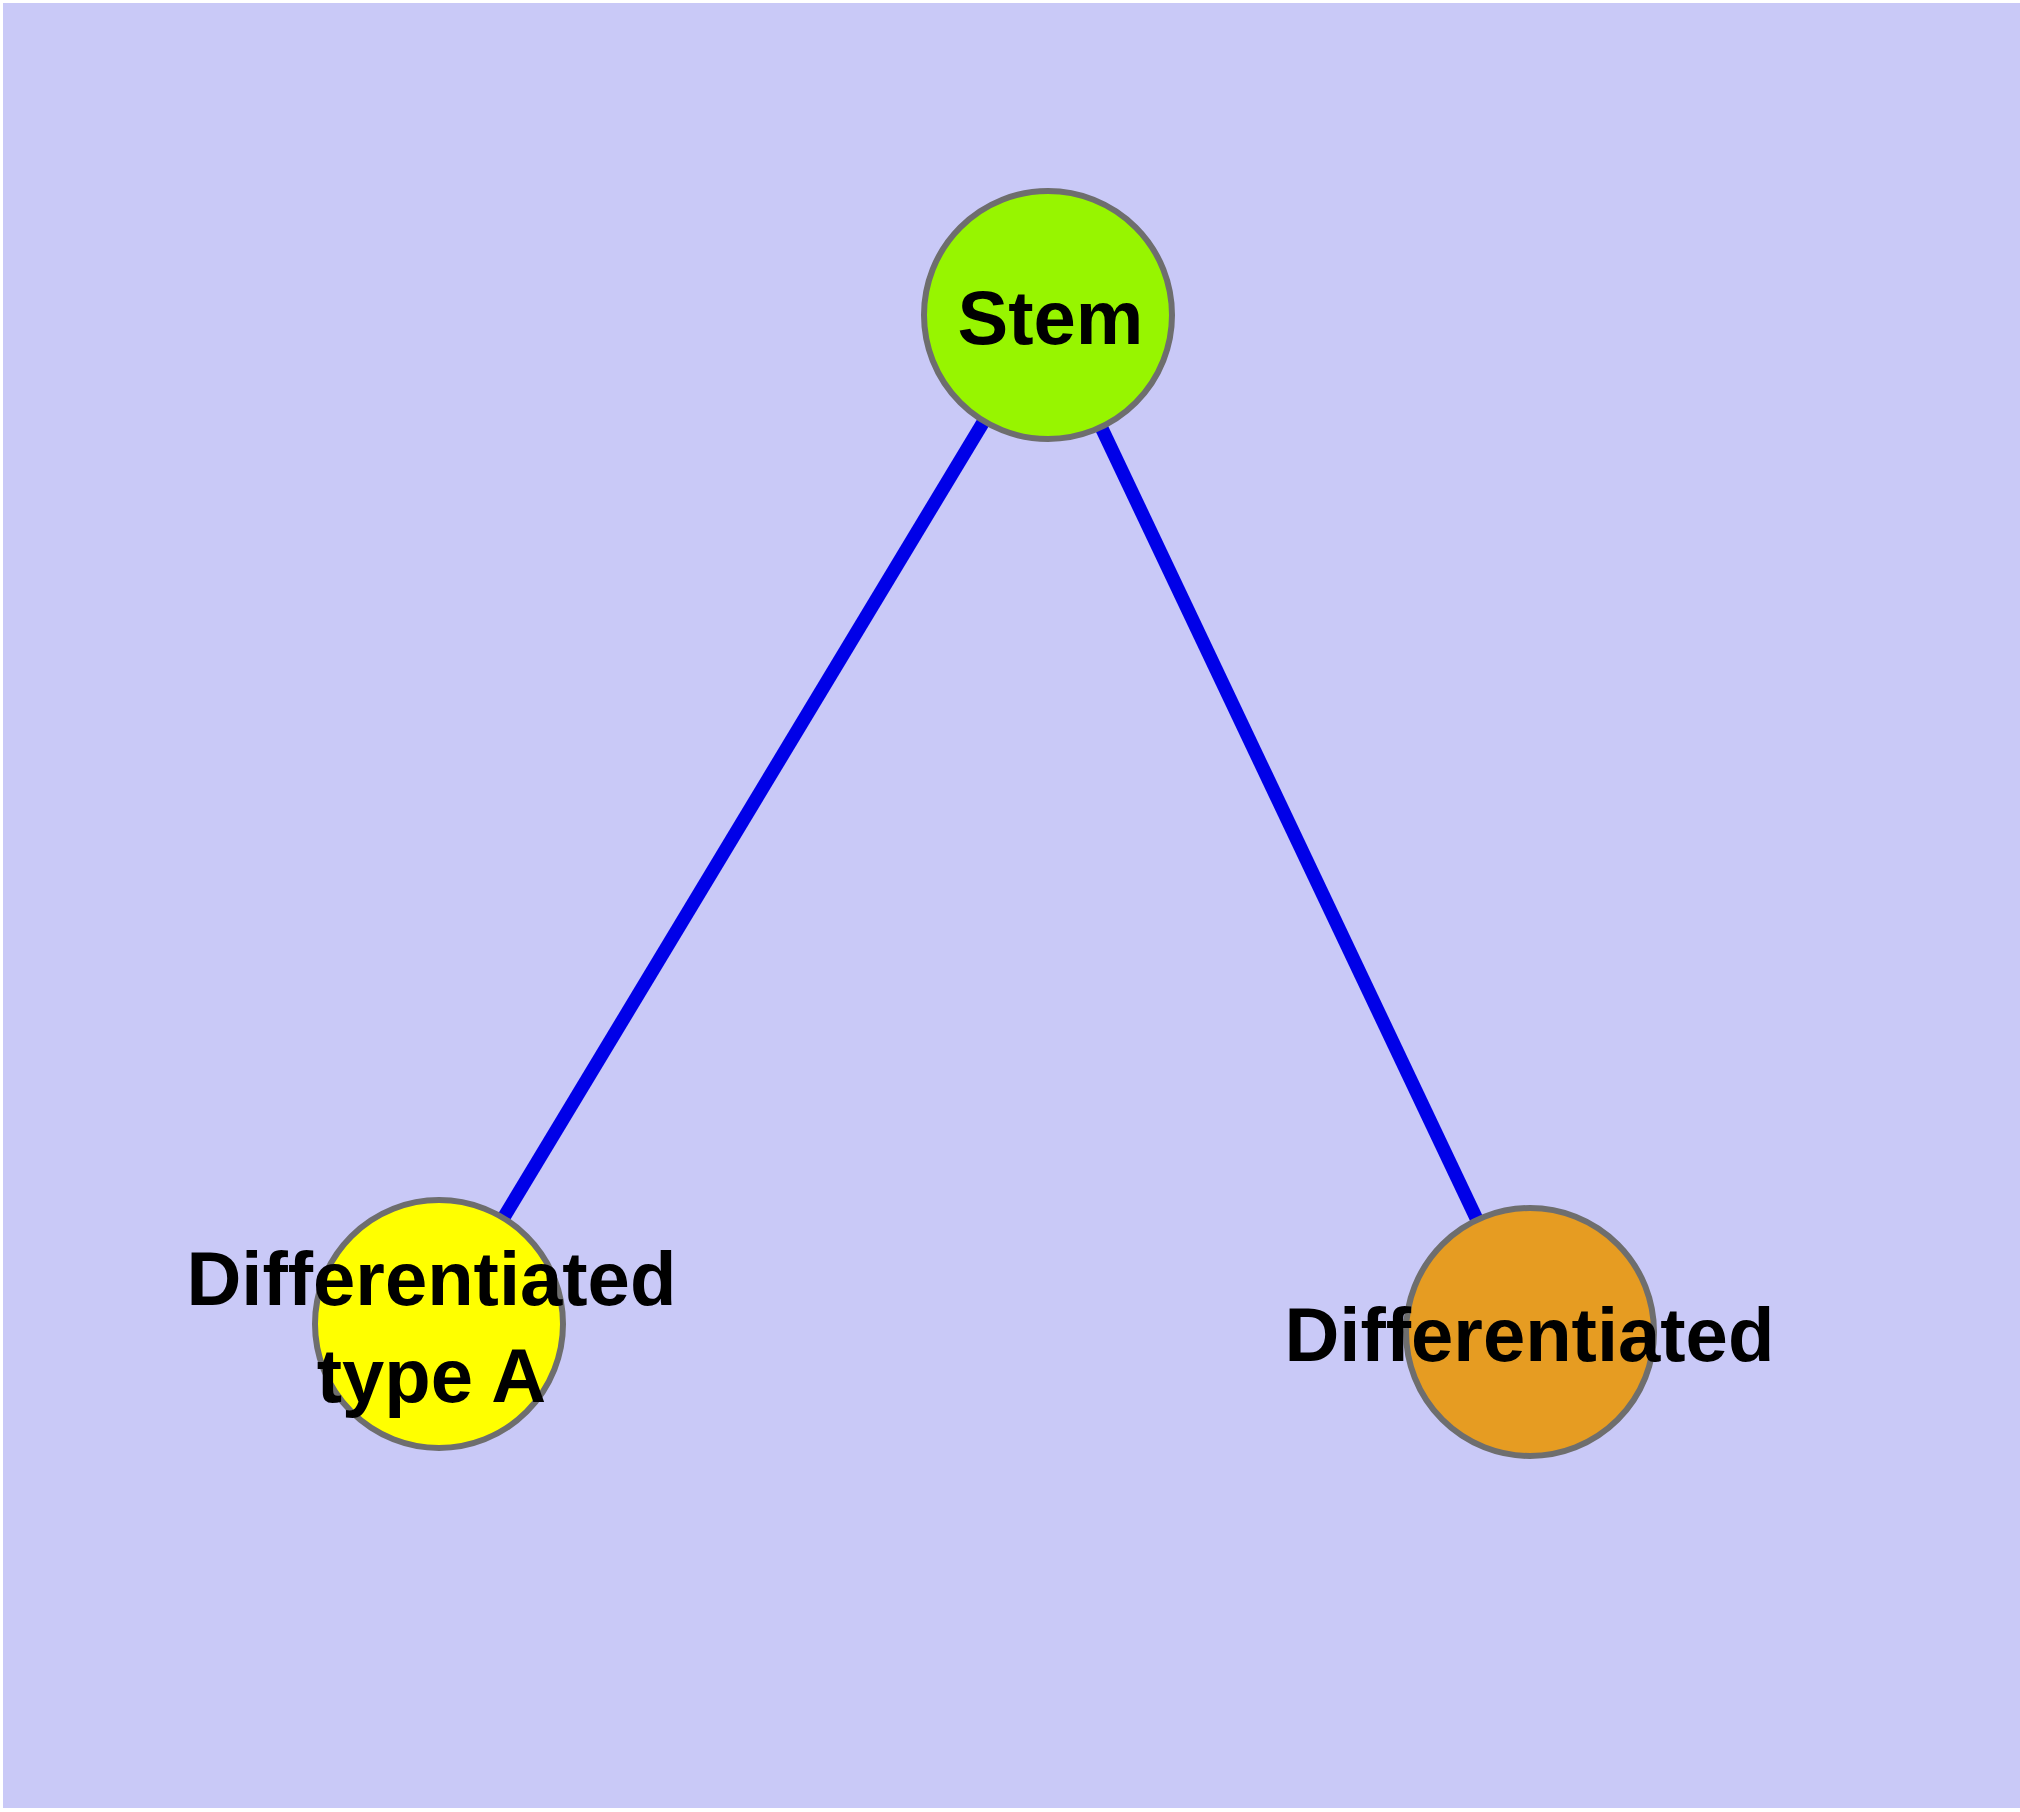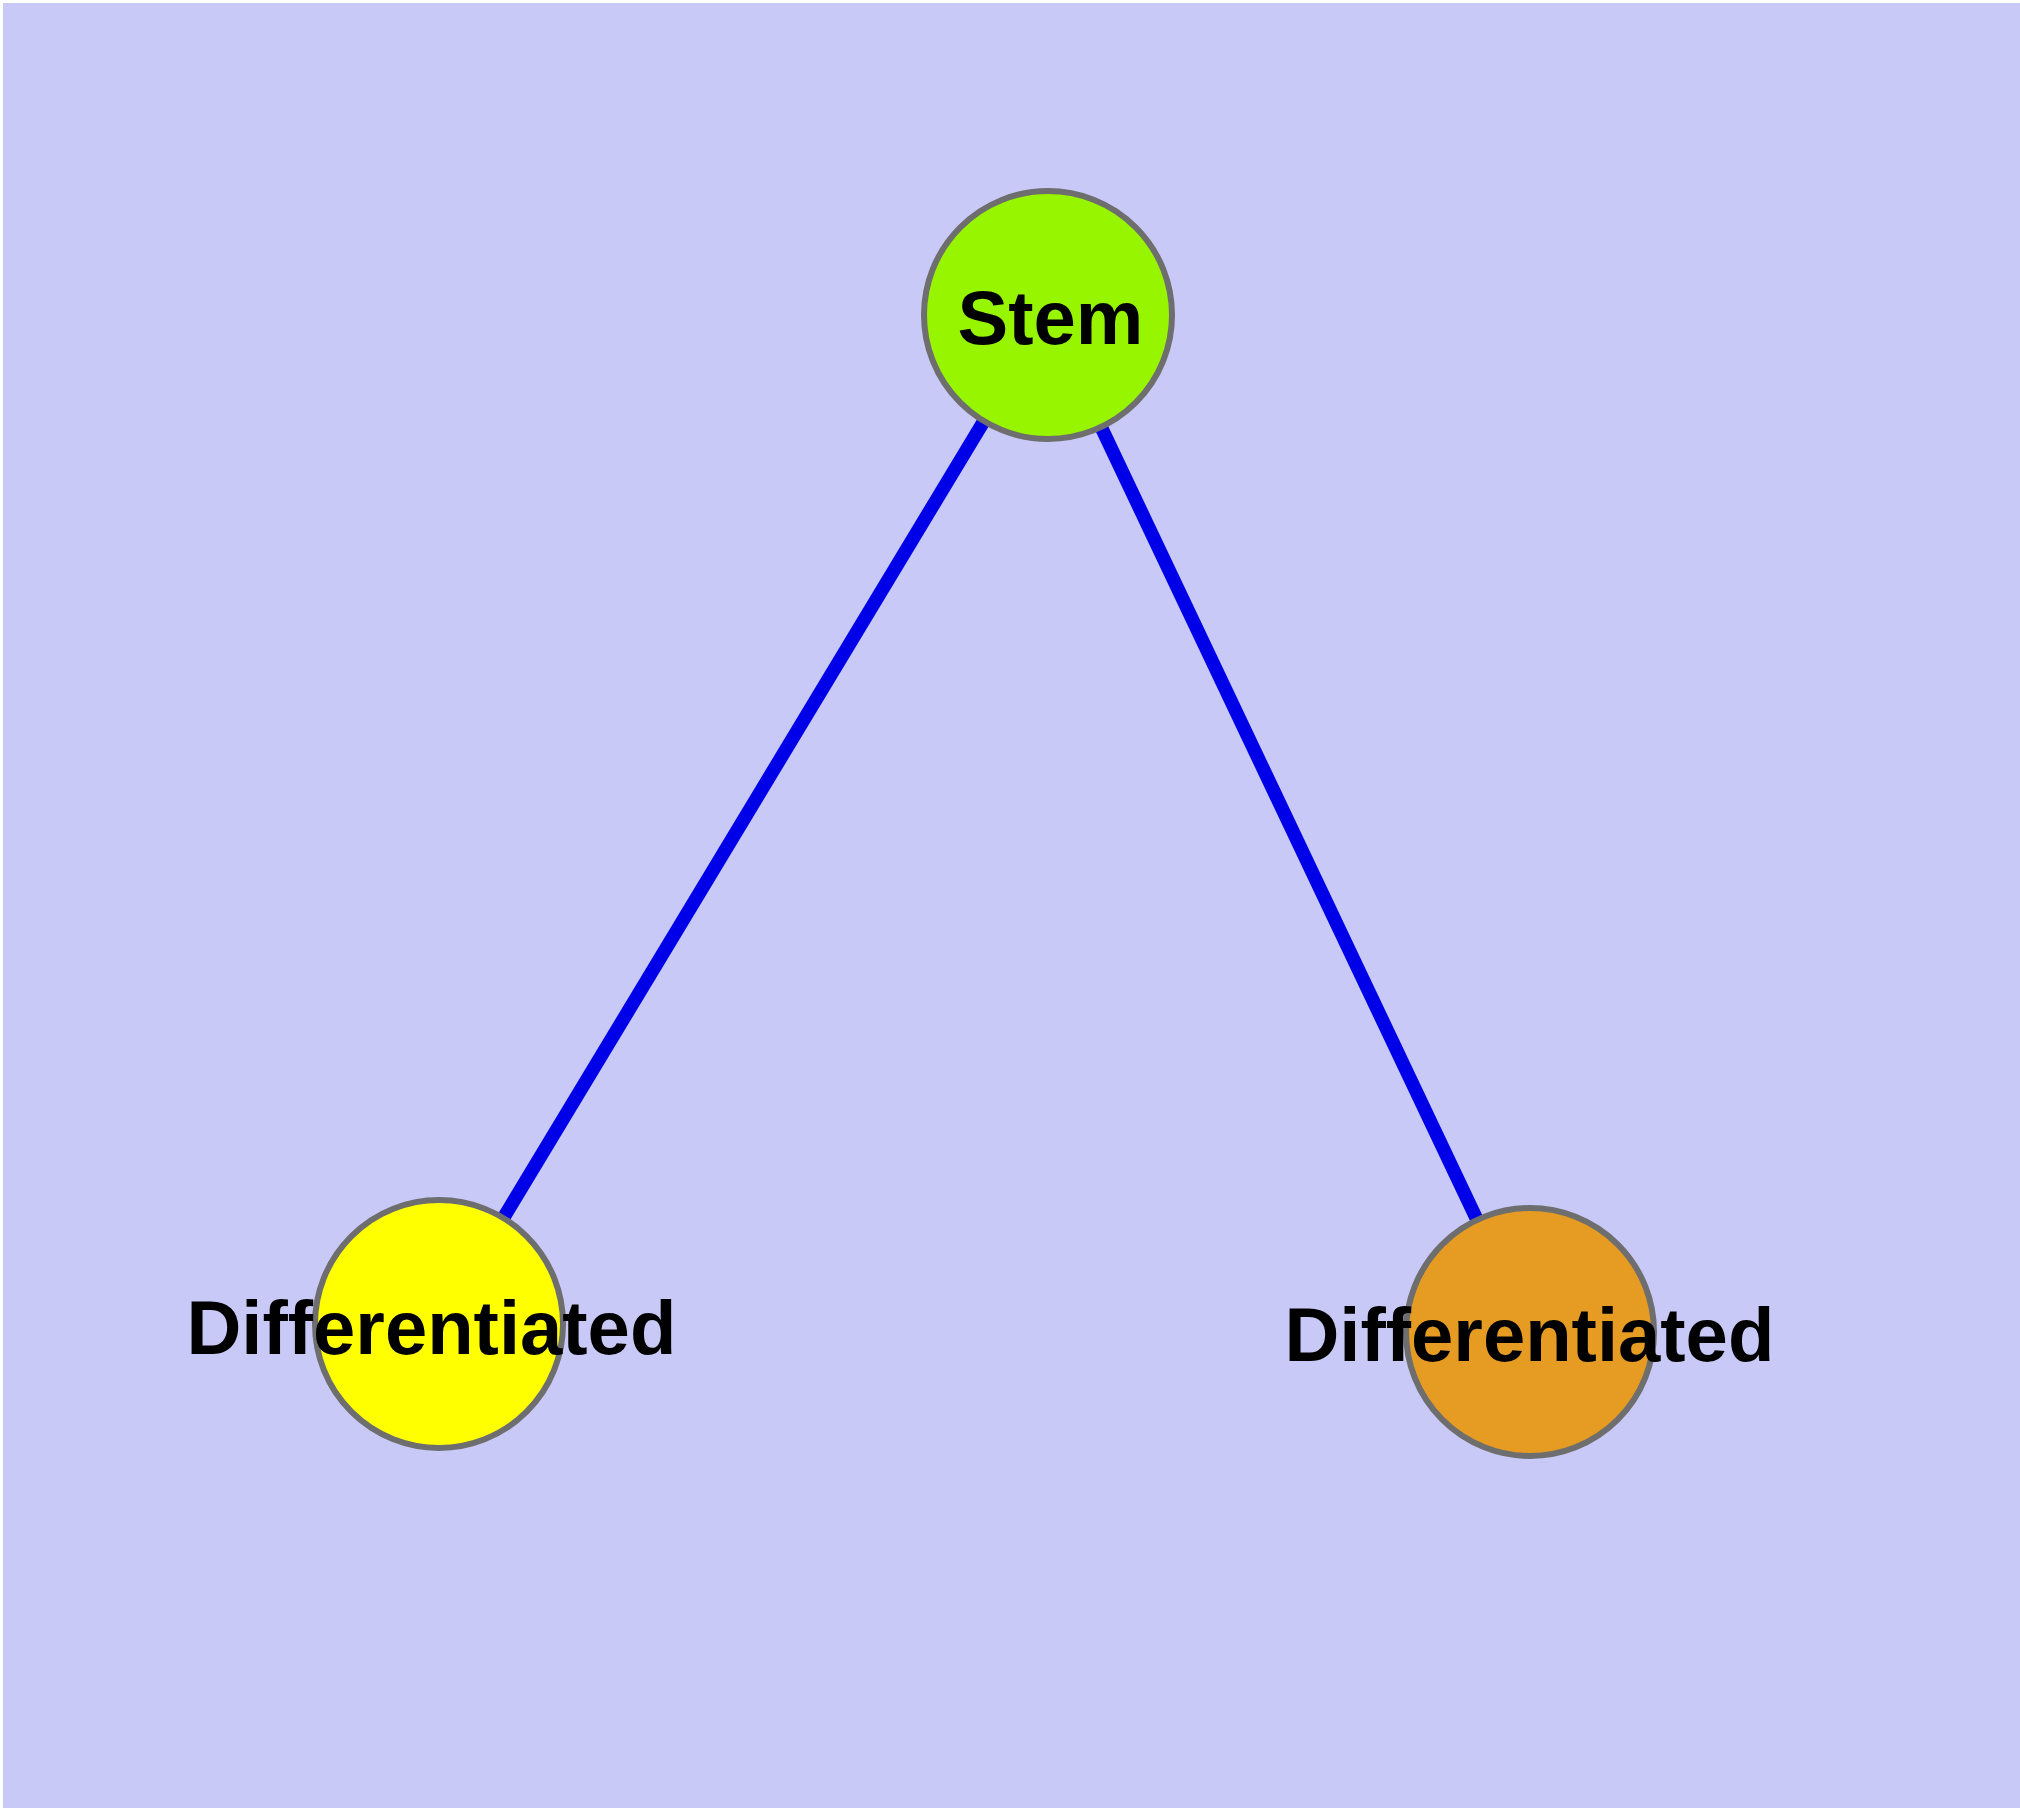--- a/index.html
+++ b/index.html
@@ -76,20 +76,21 @@
     <div class="node node-a" style="background-color: rgb(255, 255, 0); border-color: rgb(110, 110, 110);"></div>
 
     <div class="node node-b" style="background-color: rgb(230, 156, 34); border-color: rgb(110, 110, 110);"></div>
 
     <div class="label label-stem" style="color: rgb(0, 0, 0);">
       <span class="line">Stem</span>
     </div>
 
     <div class="label label-a" style="color: rgb(0, 0, 0);">
       <span class="line">Differentiated</span>
+      <span class="line">type A</span>
     </div>
 
     <div class="label label-b" style="color: rgb(0, 0, 0);">
       <span class="line">Differentiated</span>
     </div>
 
   </div>
 </div>
 
 

